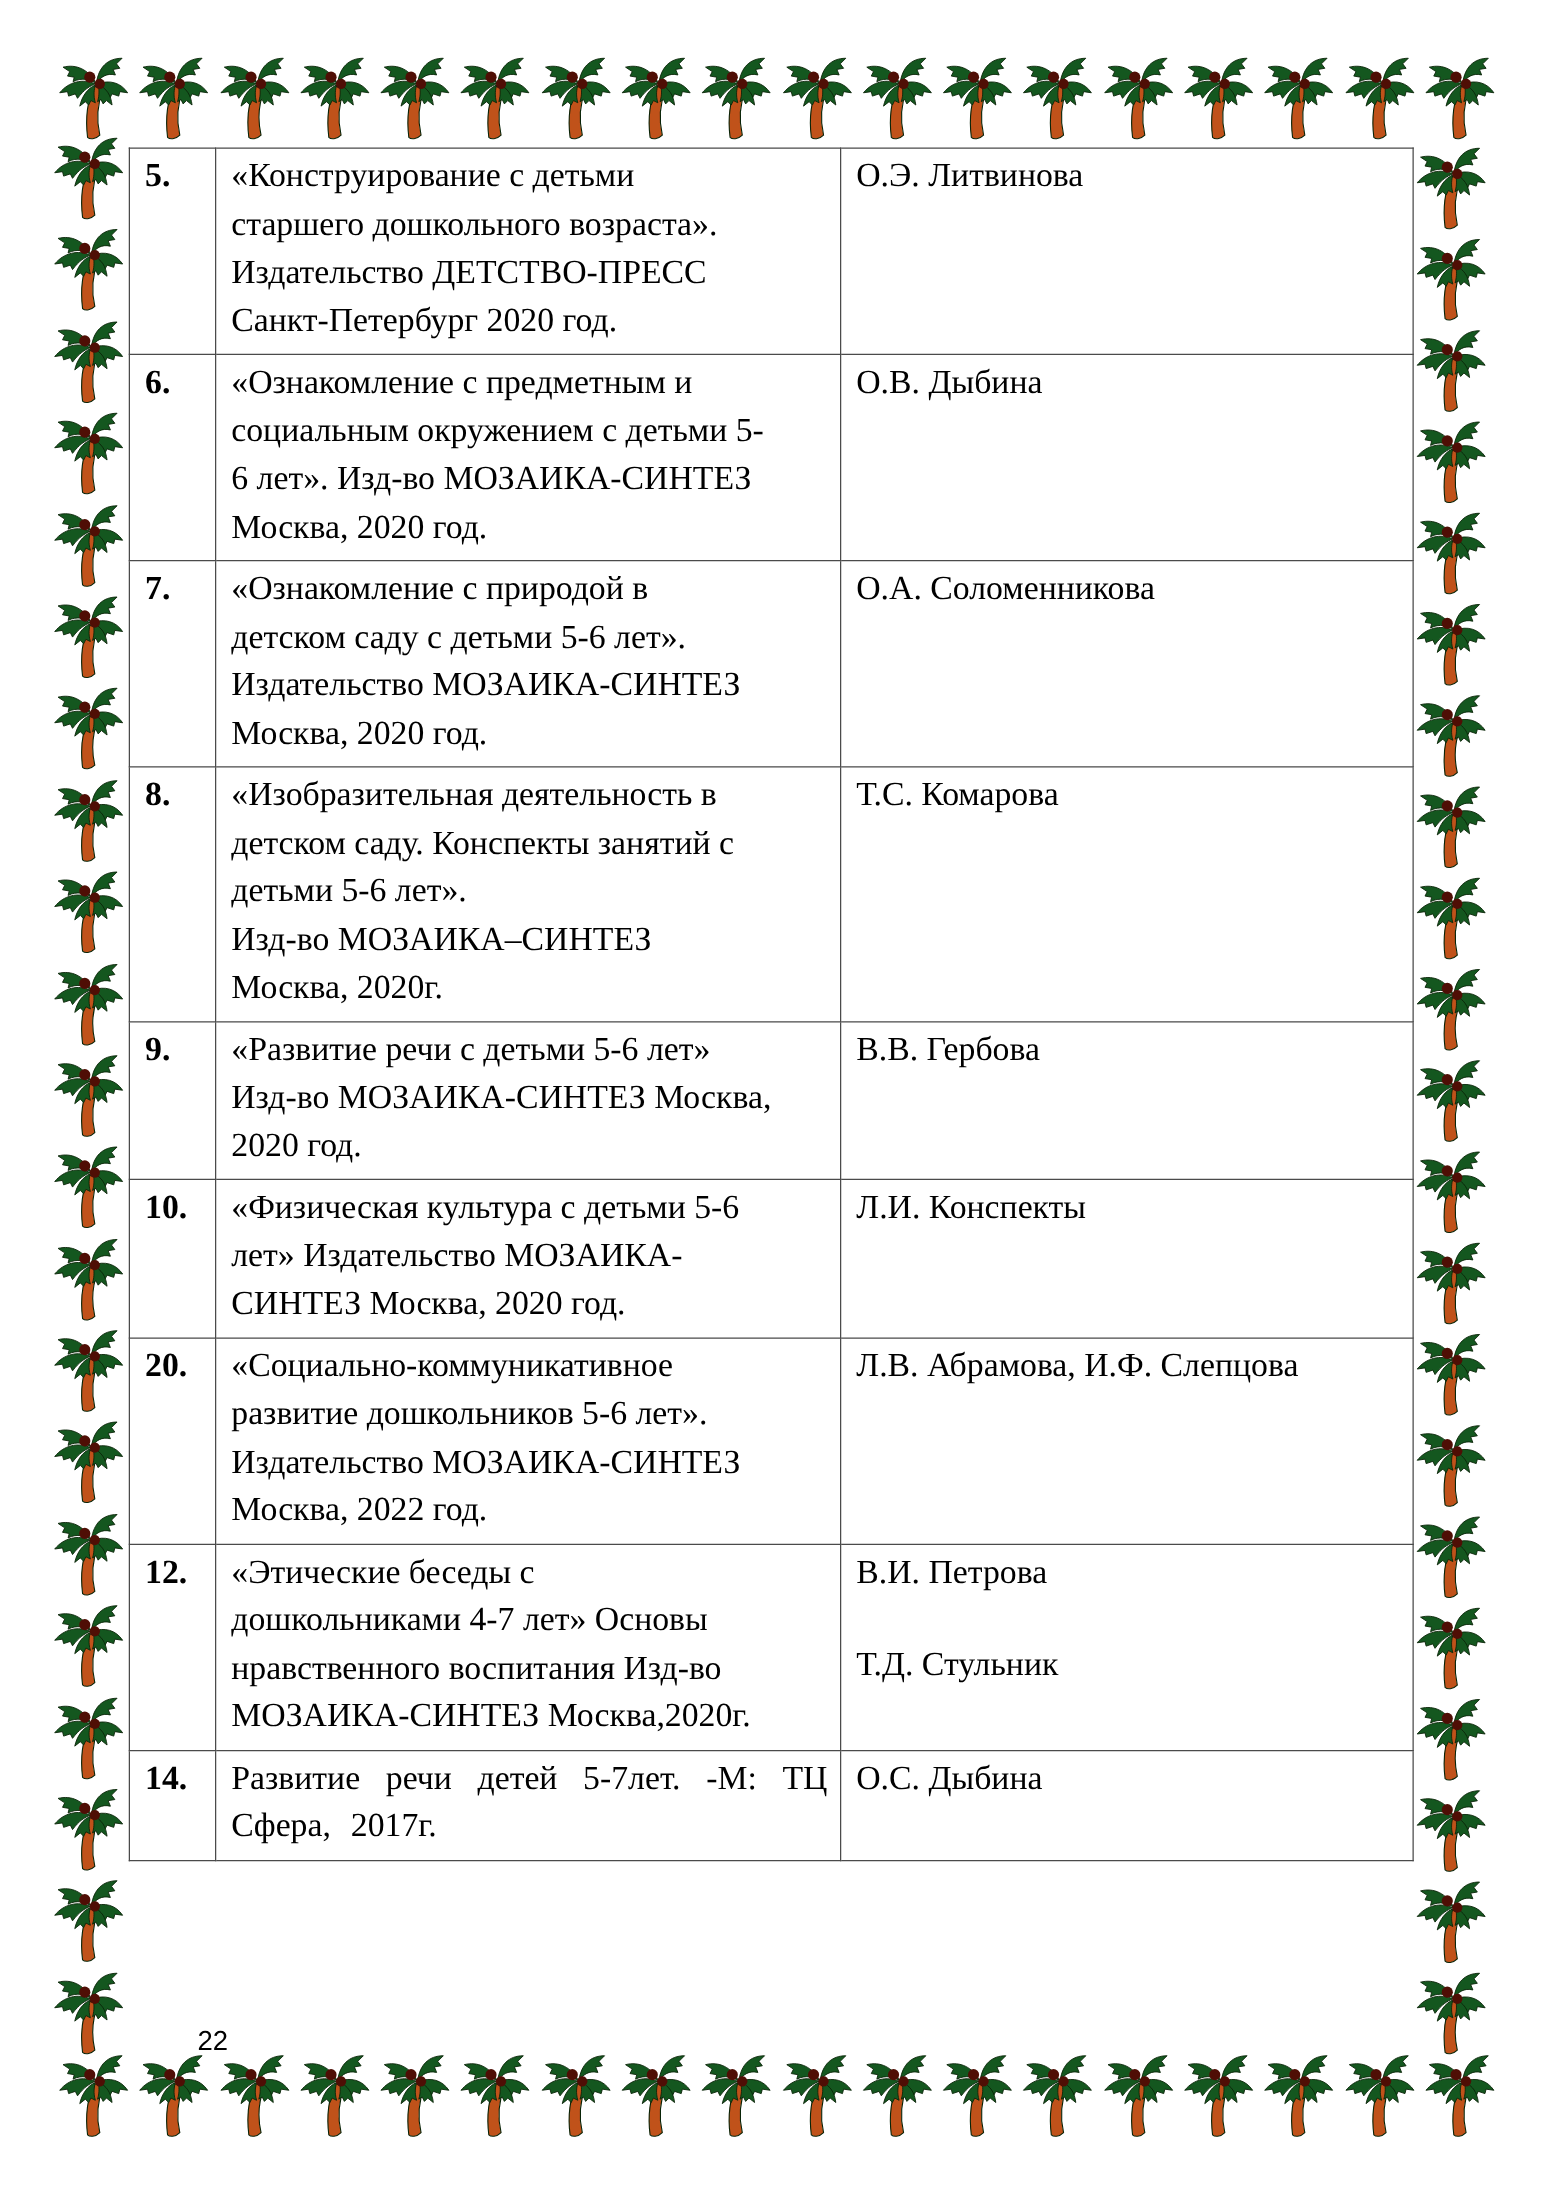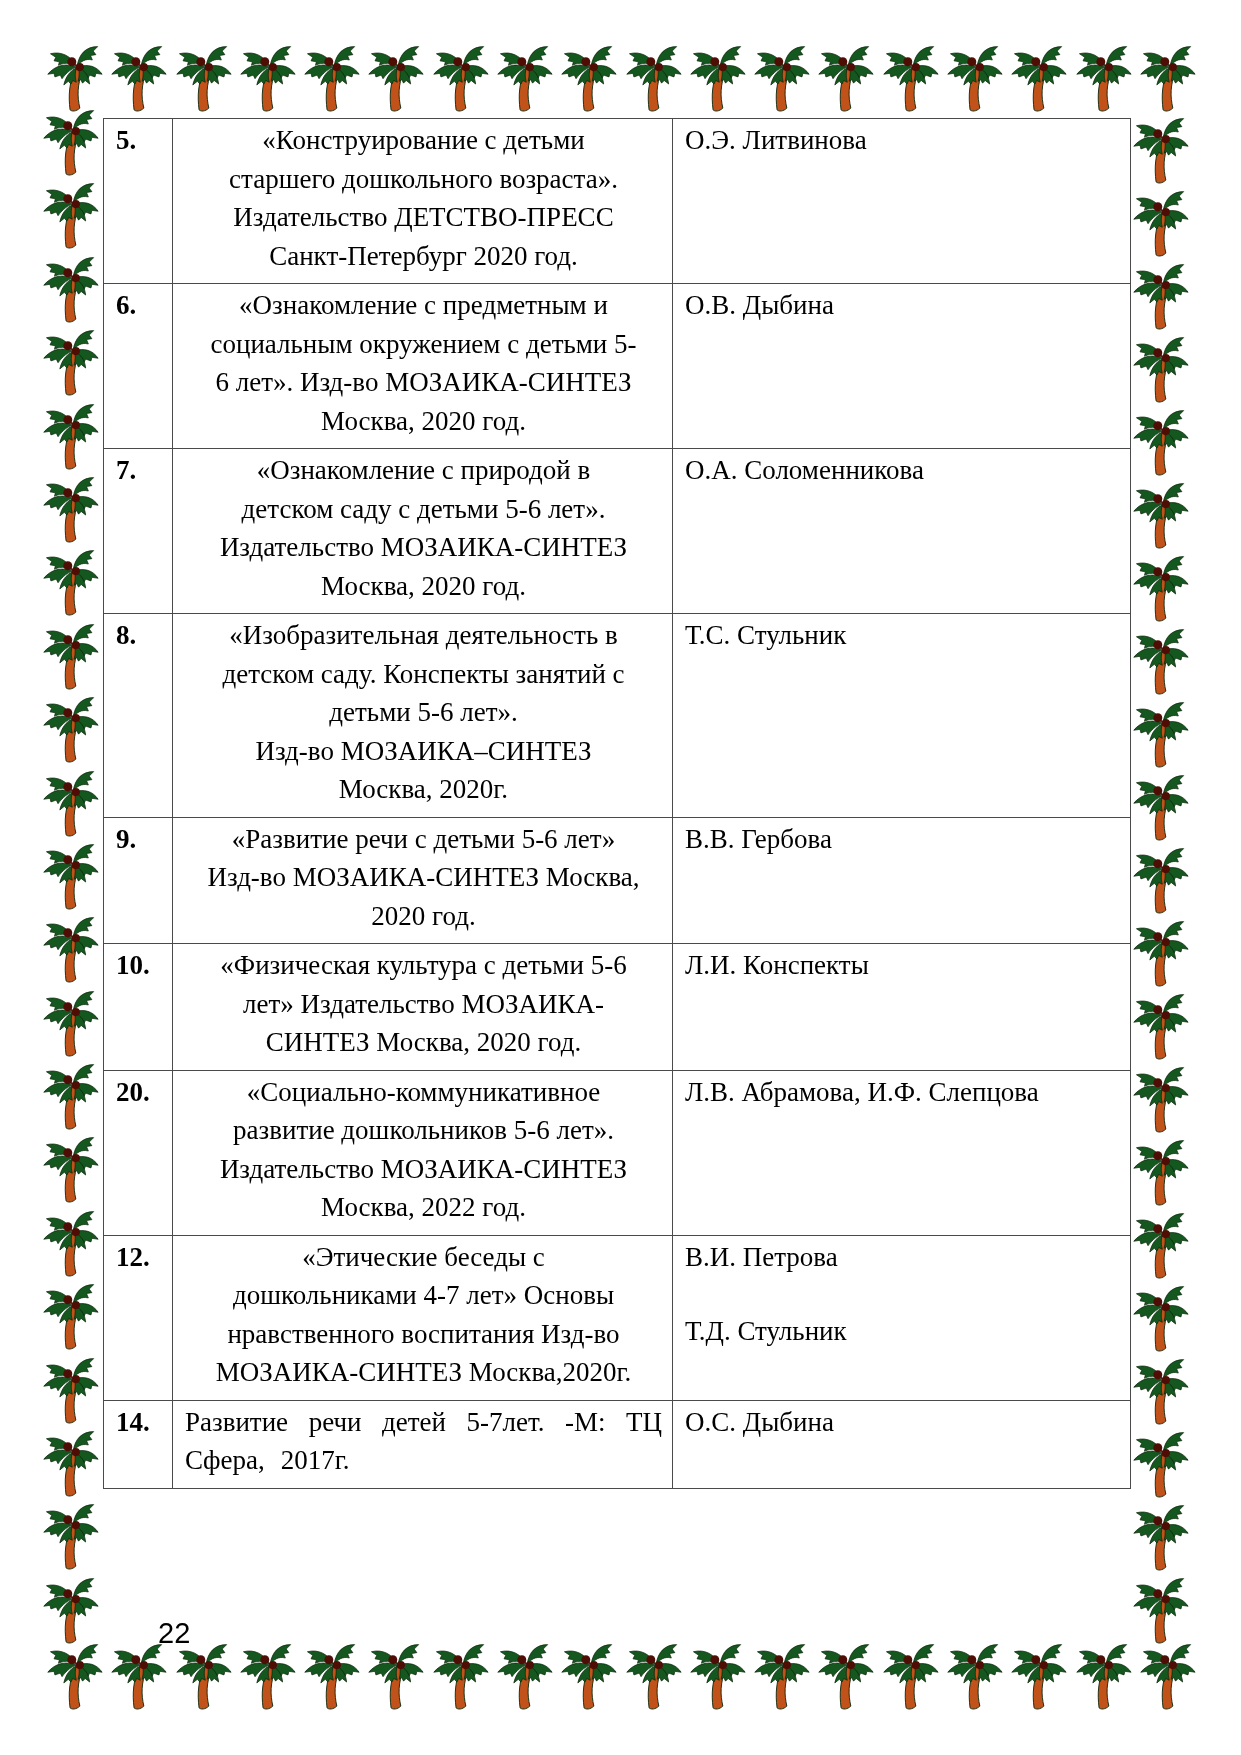--- a/index.html
+++ b/index.html
@@ -29,28 +29,28 @@
   }
   table.lit td{
     border:1px solid #4a4a4a;
     vertical-align:top;
     font-size:27px;
     line-height:38.5px;
     padding:2px 10px 8px 12px;
     word-wrap:break-word;
   }
   td.num{font-weight:bold;padding-left:13px;}
-  td.title{white-space:pre-line;text-align:center;}
+  td.title{white-space:pre-line;}
   td.title.justify{white-space:normal;word-spacing:0.34em;text-align:justify;font-family:Liberation Serif, serif;}
   td.authors .author-line{white-space:nowrap;}
   td.authors .author-line + .author-line{margin-top:36px;}
   
   .pagenum{
     position:absolute;left:158px;top:1618px;
-    font-size:29px;line-height:30px;
+    font-size:22px;line-height:30px;
     font-family:"Liberation Sans","DejaVu Sans",sans-serif;
   }
   .svgdefs{position:absolute;width:0;height:0;overflow:hidden;}
 </style>
 <style>#trunk{fill:#c0521a;stroke:#0a2408;stroke-width:1;}
 #fronds path{fill:#14571f;stroke:#0a2408;stroke-width:0.8;}
 #coco1,#coco2{fill:#4f0e05;}</style></head>
 <body>
 
 <div class="page">
@@ -355,21 +355,21 @@
   </tr>
 
   <tr>
     <td class="num">8.</td>
     <td class="title">«Изобразительная деятельность в
 детском саду. Конспекты занятий с
 детьми 5-6 лет».
 Изд-во МОЗАИКА–СИНТЕЗ
 Москва, 2020г.</td>
     <td class="authors">
-            <div class="author-line">Т.С. Стульник</div>
+            <div class="author-line">Т.С. Комарова</div>
           </td>
   </tr>
 
   <tr>
     <td class="num">9.</td>
     <td class="title">«Развитие речи с детьми 5-6 лет»
 Изд-во МОЗАИКА-СИНТЕЗ Москва,
 2020 год.</td>
     <td class="authors">
             <div class="author-line">В.В. Гербова</div>

